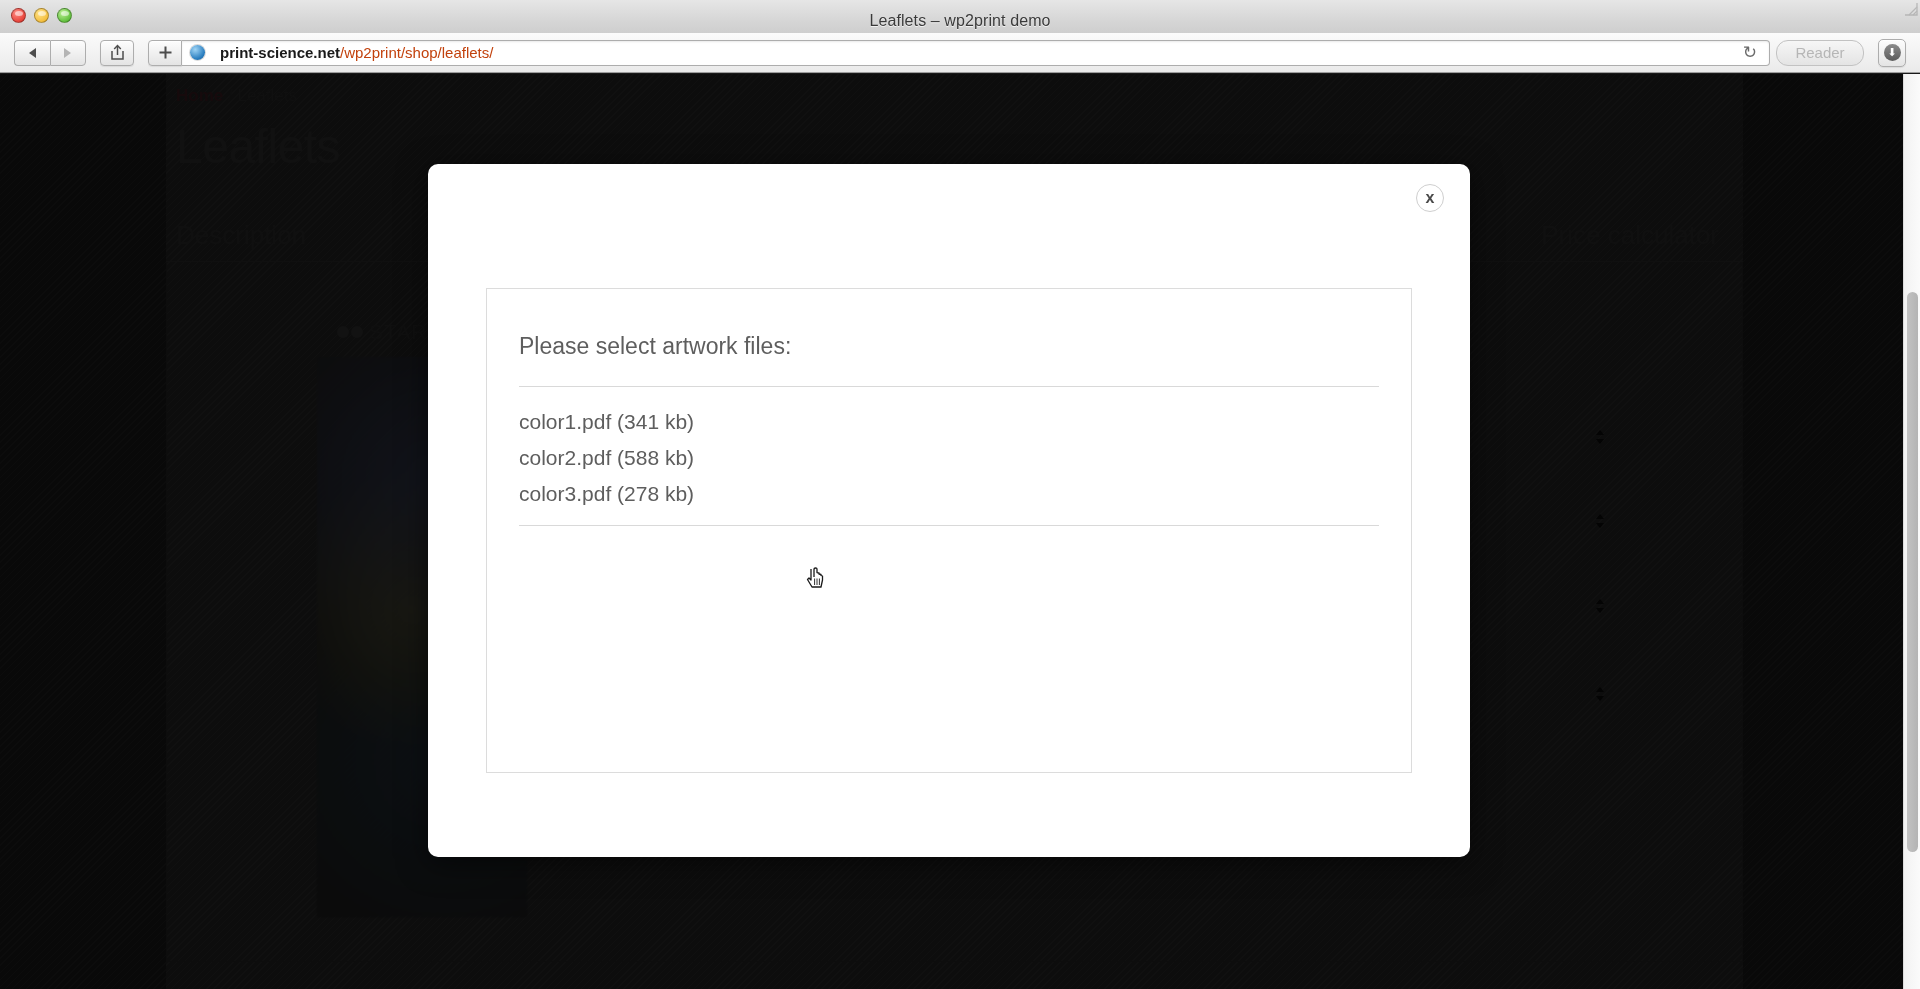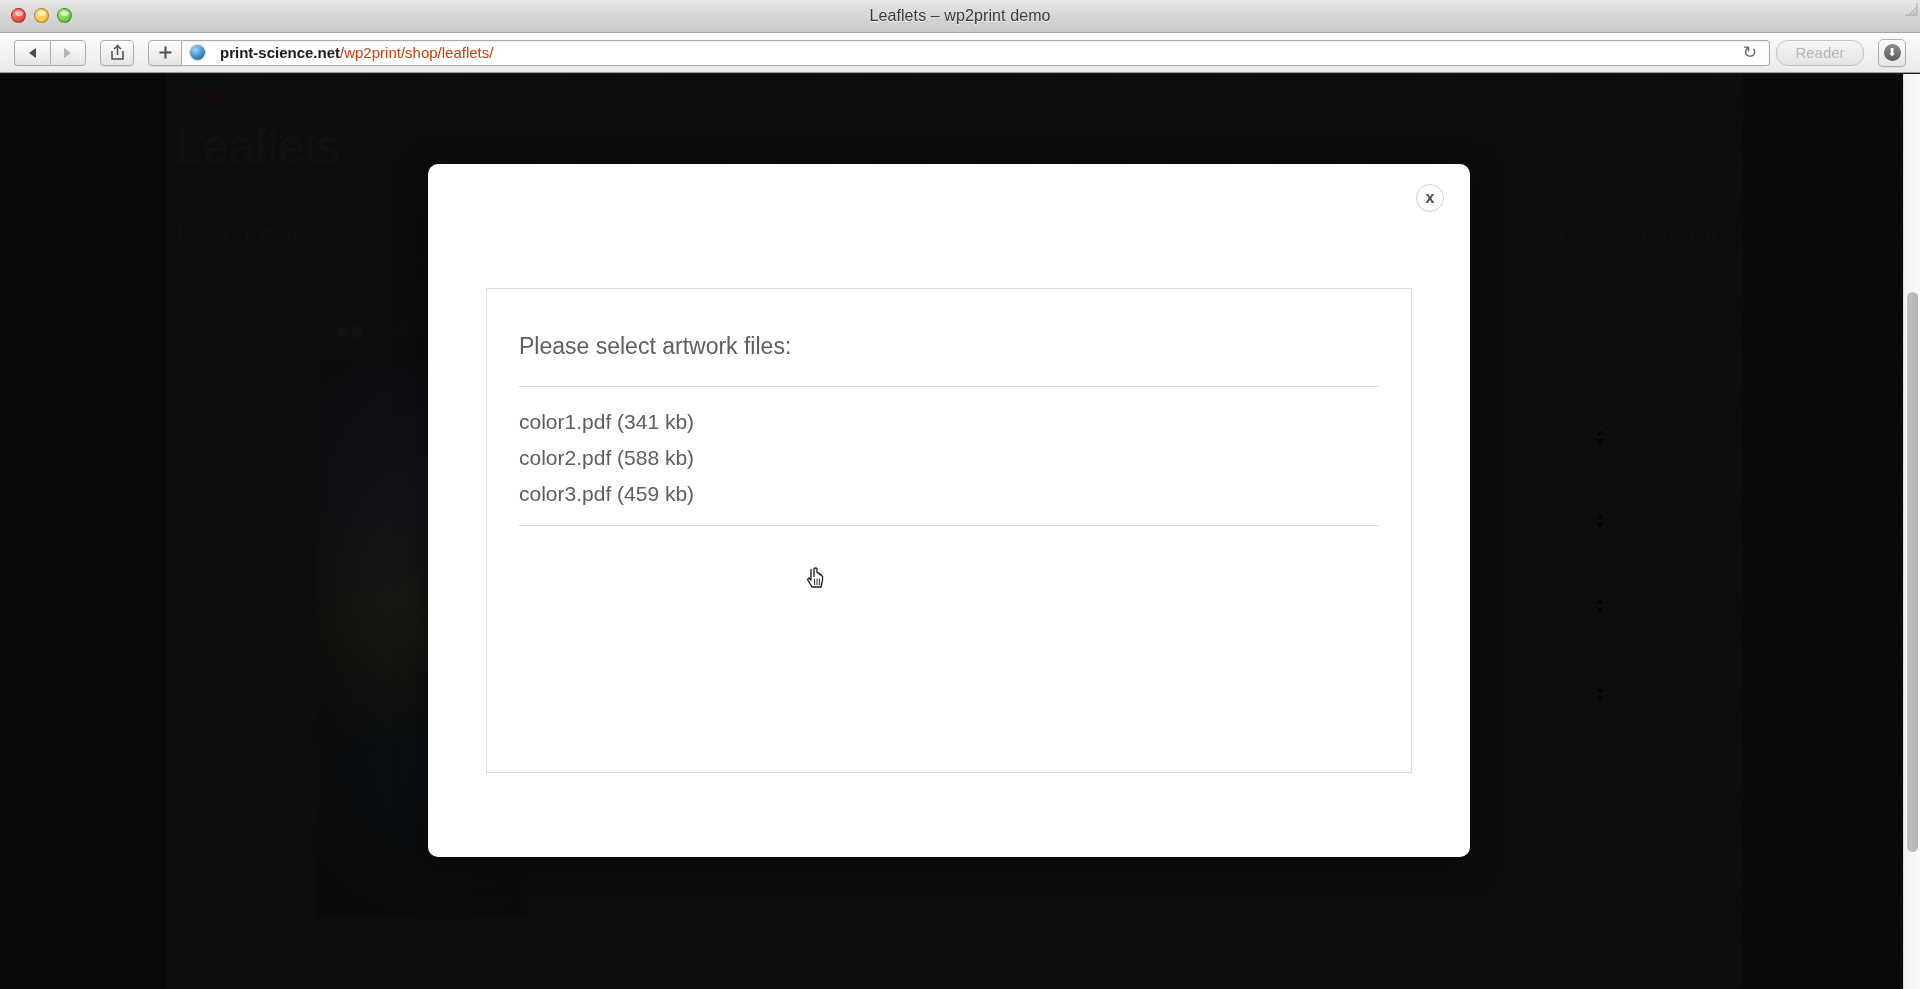--- a/index.html
+++ b/index.html
@@ -17,21 +17,21 @@
     width: 1920px;
     height: 989px;
     background: #1a1a1a;
   }
 
   
   .titlebar {
     position: absolute;
     top: 0; left: 0;
     width: 1920px;
-    height: 33px;
+    height: 42px;
     background: linear-gradient(to bottom, #e6e6e6 0%, #d6d6d6 50%, #c9c9c9 100%);
     border-bottom: 1px solid #a9a9a9;
     display: flex;
     align-items: center;
   }
   .traffic {
     position: absolute;
     left: 11px; top: 8px;
     display: flex;
     gap: 8px;
@@ -510,21 +510,21 @@
     <div class="modal-close">x</div>
 
     <div class="inner-box">
       <div class="iframe-pad">
         <div class="prompt">Please select artwork files:</div>
         <div class="hr"></div>
 
         <div class="filelist">
           <div class="filerow">color1.pdf (341 kb)</div>
           <div class="filerow">color2.pdf (588 kb)</div>
-          <div class="filerow">color3.pdf (459 kb)</div>
+          <div class="filerow">color3.pdf (278 kb)</div>
         </div>
 
         <div class="hr" style="margin-top:0;"></div>
 
       </div>
     </div>
   </div>
 
   <svg class="cursor" viewBox="0 0 22 26">
     <path d="M5 2 L5 13 L3 11 L1.5 12.5 L6 20 L15 20 L16.5 13 L16.5 9 L15 8.5 L15 7.5 L13 7 L13 6 L11 5.6 L11 2.4 Q11 1 9.5 1 Q8 1 8 2.4 L8 10" fill="#ffffff" stroke="#1a1a1a" stroke-width="1.3" stroke-linejoin="round"></path>

